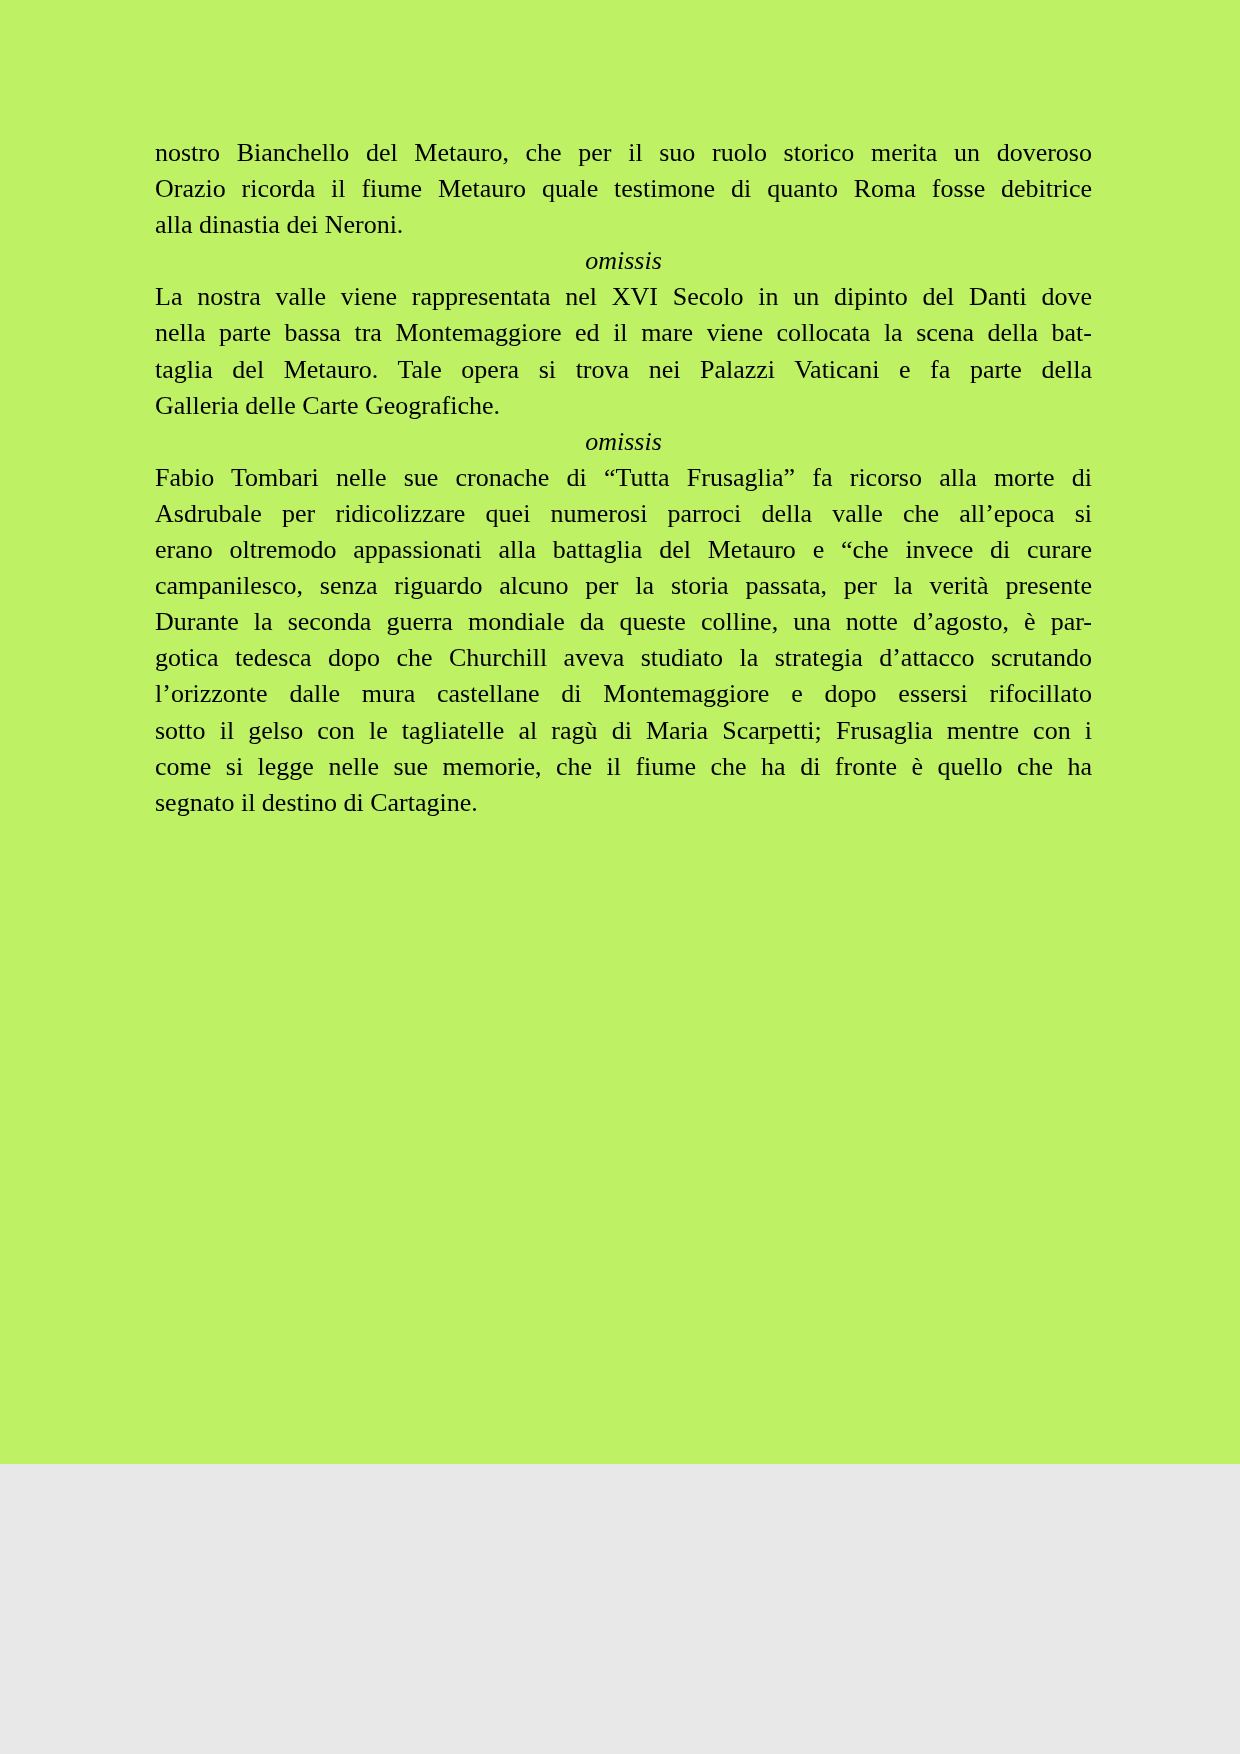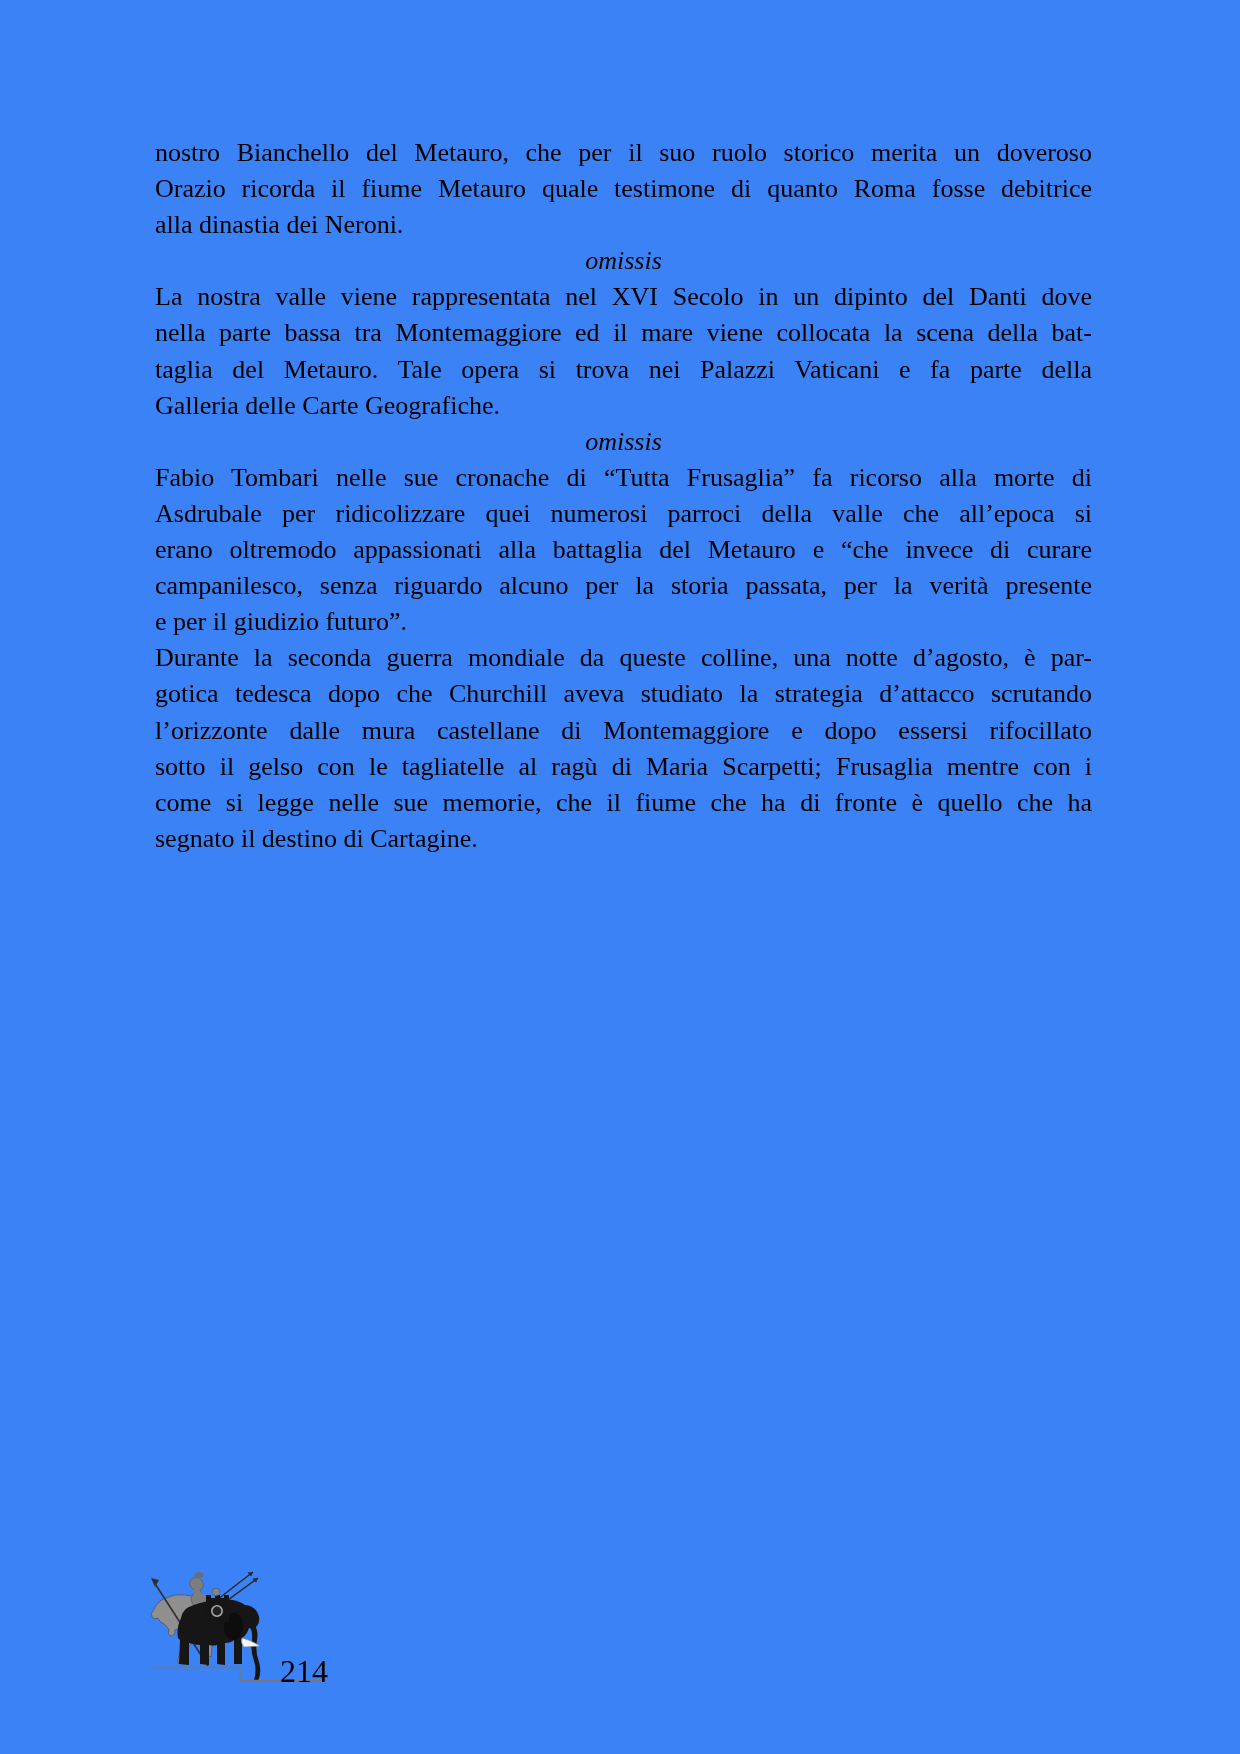--- a/index.html
+++ b/index.html
@@ -1,21 +1,21 @@
 <!DOCTYPE html>
 <html lang="it"><head>
 <meta charset="utf-8">
 <style>
   html, body { margin: 0; padding: 0; }
   body { background: #e8e8e8; }
   .page {
     position: relative;
     width: 1240px;
-    height: 1754px;
-    background: #3b82f6;
+    height: 1464px;
+    background: #bef264;
     margin: 0 auto;
     overflow: hidden;
     color: #000000;
   }
   .text-block {
     position: absolute;
     left: 155px;
     top: 135px;
     width: 937px;
     font-family: "Liberation Serif", "DejaVu Serif", serif;
@@ -66,21 +66,20 @@
       <div class="line center-italic">omissis</div>
       <div class="line">La nostra valle viene rappresentata nel XVI Secolo in un dipinto del Danti dove</div>
       <div class="line">nella parte bassa tra Montemaggiore ed il mare viene collocata la scena della bat-</div>
       <div class="line">taglia del Metauro. Tale opera si trova nei Palazzi Vaticani e fa parte della</div>
       <div class="line left">Galleria delle Carte Geografiche.</div>
       <div class="line center-italic">omissis</div>
       <div class="line">Fabio Tombari nelle sue cronache di “Tutta Frusaglia” fa ricorso alla morte di</div>
       <div class="line">Asdrubale per ridicolizzare quei numerosi parroci della valle che all’epoca si</div>
       <div class="line">erano oltremodo appassionati alla battaglia del Metauro e “che invece di curare</div>
       <div class="line">campanilesco, senza riguardo alcuno per la storia passata, per la verità presente</div>
-      <div class="line left">e per il giudizio futuro”.</div>
       <div class="line">Durante la seconda guerra mondiale da queste colline, una notte d’agosto, è par-</div>
       <div class="line">gotica tedesca dopo che Churchill aveva studiato la strategia d’attacco scrutando</div>
       <div class="line">l’orizzonte dalle mura castellane di Montemaggiore e dopo essersi rifocillato</div>
       <div class="line">sotto il gelso con le tagliatelle al ragù di Maria Scarpetti; Frusaglia mentre con i</div>
       <div class="line">come si legge nelle sue memorie, che il fiume che ha di fronte è quello che ha</div>
       <div class="line left">segnato il destino di Cartagine.</div>
     </div>
 
   <svg class="footer-art" viewBox="0 0 200 132" xmlns="http://www.w3.org/2000/svg" aria-hidden="true">
 

